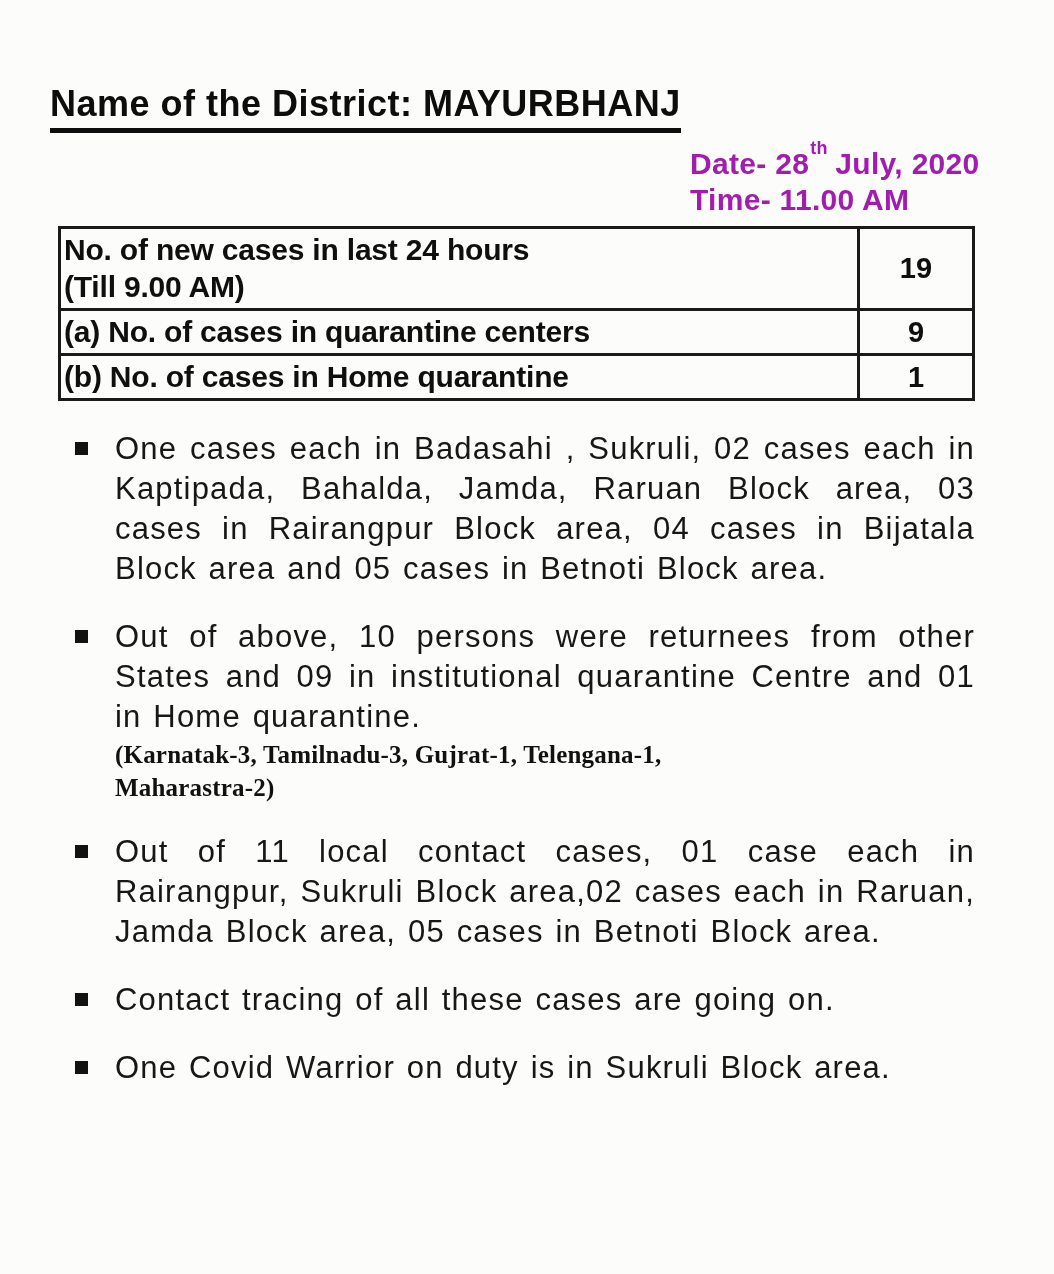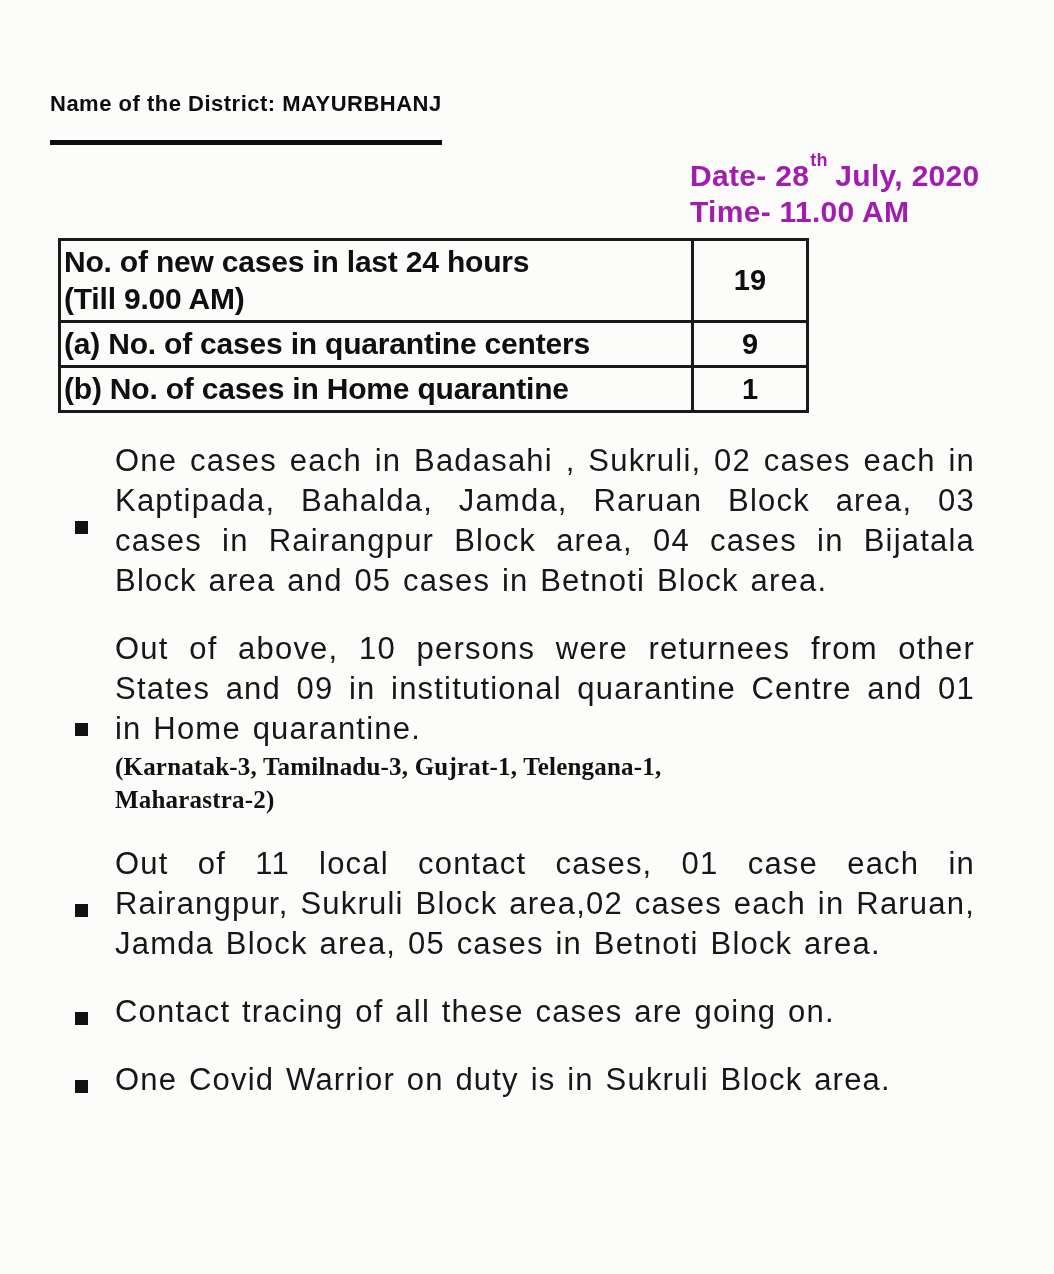--- a/index.html
+++ b/index.html
@@ -16,27 +16,27 @@
     color: #131313;
     font-family: "Liberation Sans", "DejaVu Sans", sans-serif;
     padding: 86px 79px 0 58px;
     overflow: hidden;
   }
   
   .title-wrap { margin: 0 0 0 -8px; }
   .doc-title {
     display: inline-block;
     margin: 0;
-    font-size: 22px;
+    font-size: 36px;
     line-height: 36px;
     font-weight: bold;
     letter-spacing: 0.5px;
     color: #0d0d0d;
     border-bottom: 5px solid #0d0d0d;
-    padding-bottom: 18px;
+    padding-bottom: 6px;
   }
   
   .datetime {
     margin: 13px 0 8px 632px;
     font-weight: bold;
     font-size: 30px;
     line-height: 36px;
     letter-spacing: 0.3px;
     color: #a21caf;
     white-space: nowrap;
@@ -44,21 +44,21 @@
   .datetime sup {
     font-size: 18px;
     line-height: 0;
     position: relative;
     top: -9px;
     left: 1px;
   }
   
   table.summary {
     border-collapse: collapse;
-    width: 751px;
+    width: 917px;
     margin-top: 4px;
     table-layout: fixed;
   }
   table.summary td {
     border: 3px solid #1a1a1a;
     vertical-align: middle;
   }
   td.lbl {
     font-weight: bold;
     font-size: 30px;
@@ -78,21 +78,21 @@
     color: #0f0f0f;
   }
   
   ul.bullets {
     list-style: none;
     margin: 28px 0 0;
     padding: 0;
   }
   ul.bullets li {
     display: flex;
-    align-items: center;
+    align-items: flex-start;
     margin: 0 0 28px 0;
   }
   .sq {
     flex: 0 0 13px;
     width: 13px;
     height: 13px;
     background: #121212;
     margin: 13px 27px 0 17px;
   }
   .btxt { flex: 1 1 auto; min-width: 0; }

